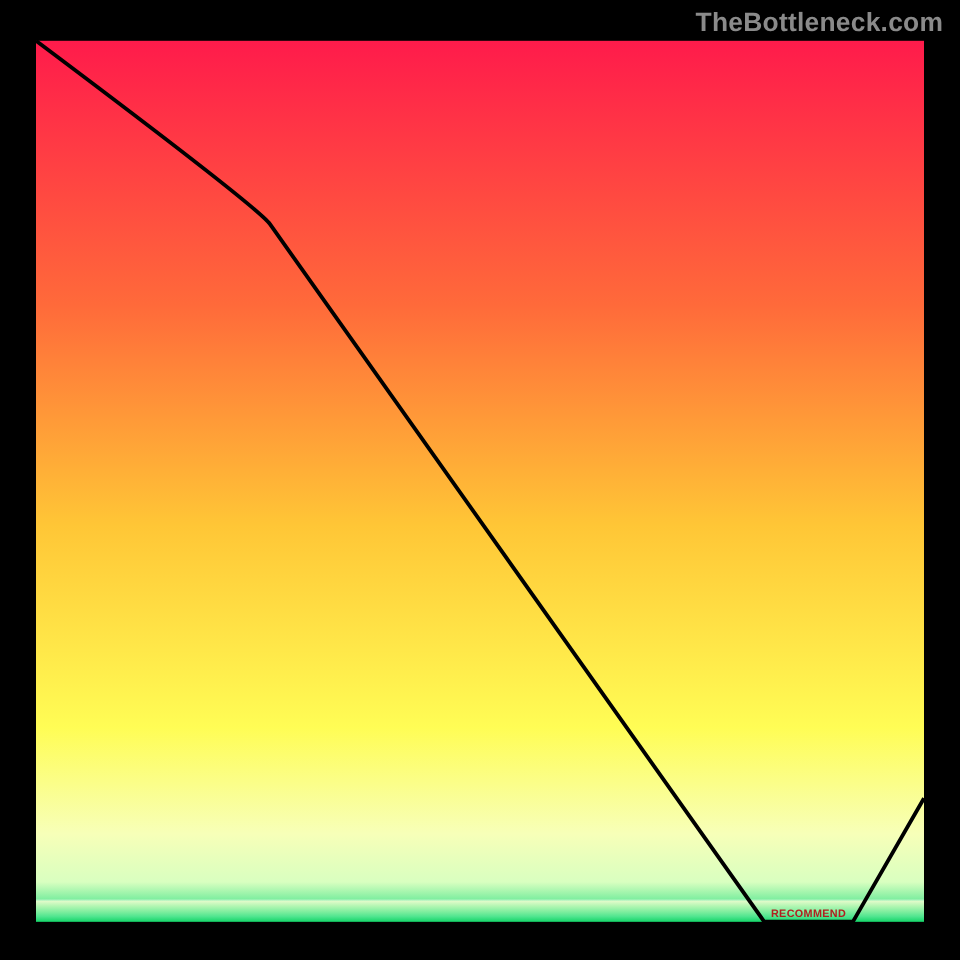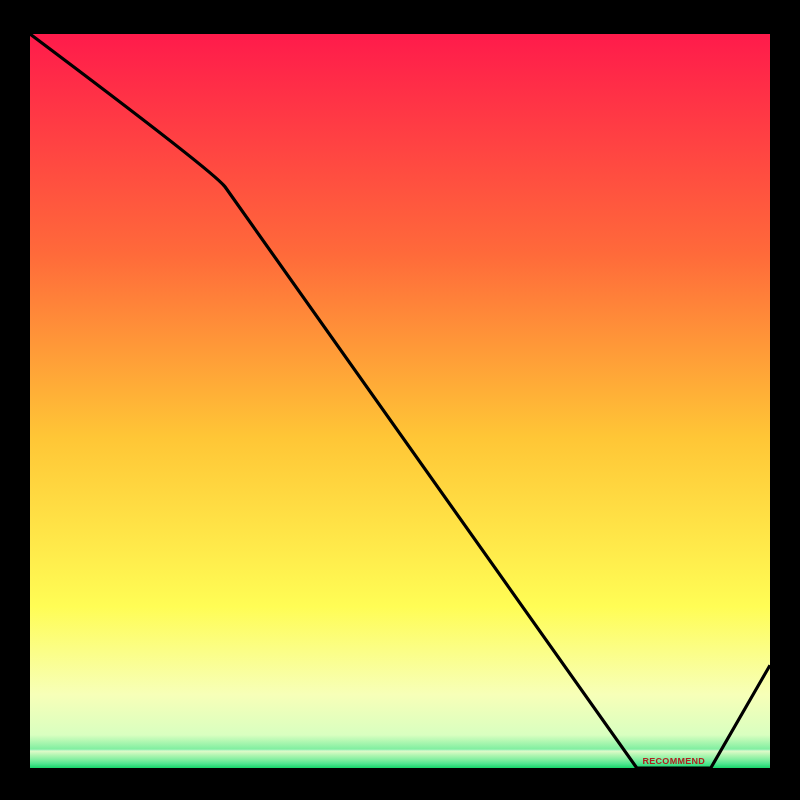--- a/index.html
+++ b/index.html
@@ -68,13 +68,14 @@
   <g id="plot-area">
         <rect x="30" y="34" width="740" height="734" fill="url(#bg-grad)"></rect>
         <rect x="30" y="726" width="740" height="42" fill="url(#bottom-bands)"></rect>
       </g>
 
   <path id="curve" fill="none" stroke="#000" stroke-width="3.2" stroke-linejoin="round" d="M 30 34 Q 215 172.79999999999995 225 186.79999999999995 L 636.8 768 L 710.8000000000001 768 L 770 665.24"></path>
 
   <text id="annot" class="small-label" x="673.8" y="764" text-anchor="middle">RECOMMEND</text>
 </svg>
 
+<div class="watermark">TheBottleneck.com</div>
 </div>
 
 </body></html>

